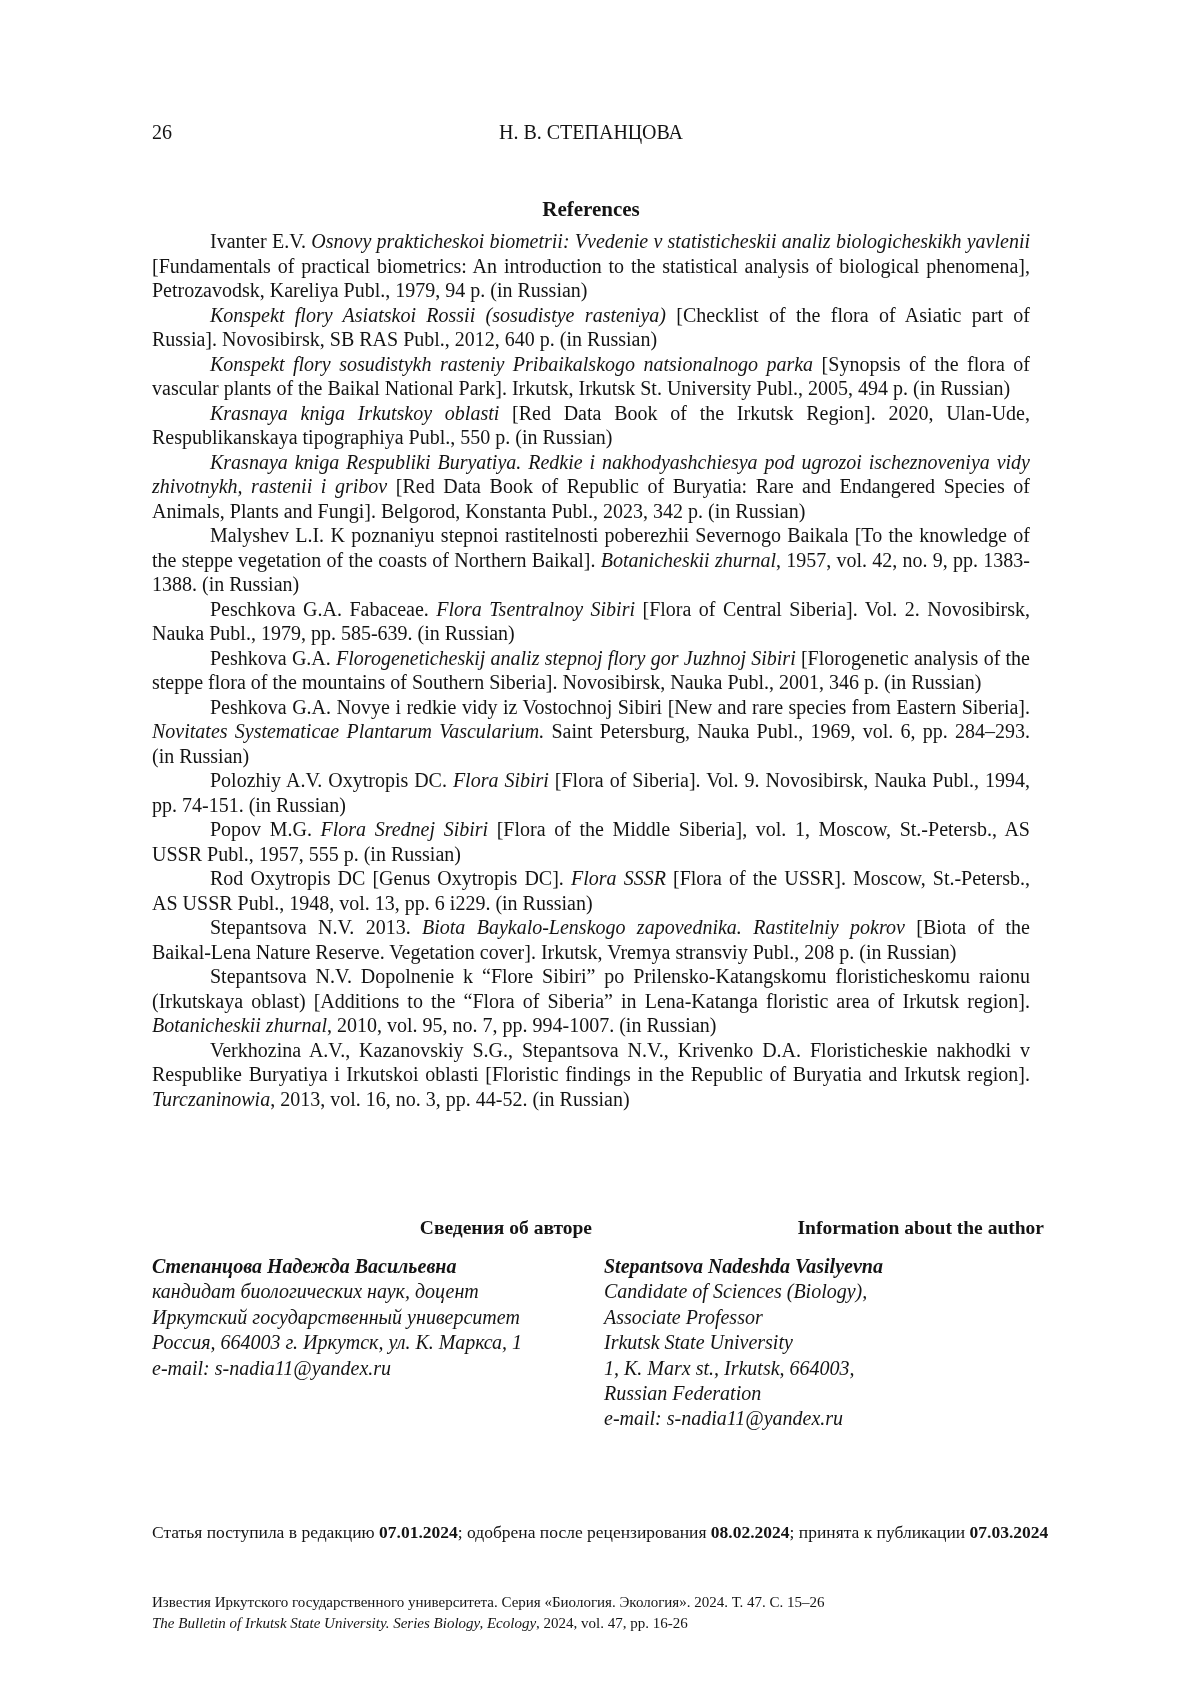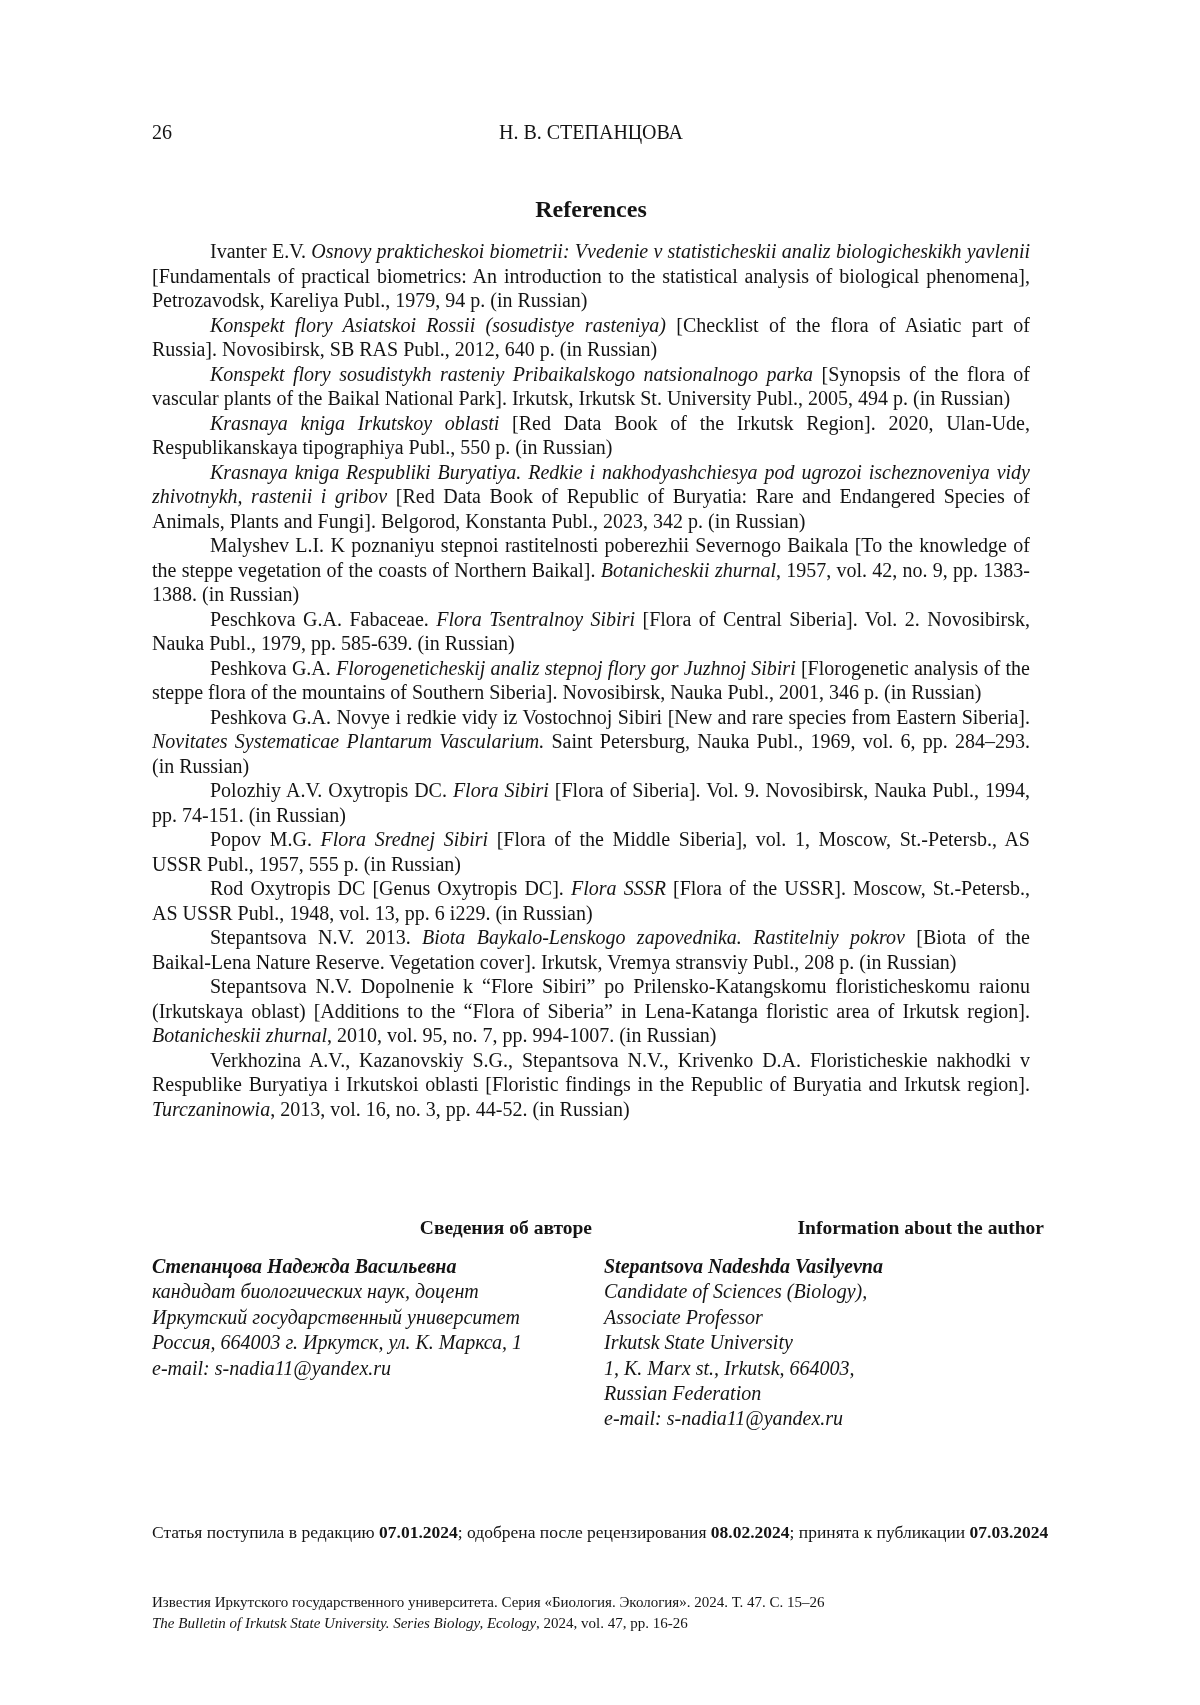--- a/index.html
+++ b/index.html
@@ -17,24 +17,24 @@
   .running-header {
     position: absolute; top: 120px; left: 152px; width: 878px;
     font-size: 20px; line-height: 24px; text-align: center;
   }
   .page-num { position: absolute; left: 0; top: 0; }
 
   
   .refs-heading {
     position: absolute; top: 196px; left: 152px; width: 878px;
     margin: 0; text-align: center;
-    font-size: 24px; font-weight: bold; line-height: 26px;
+    font-size: 21px; font-weight: bold; line-height: 26px;
   }
   .refs {
-    position: absolute; top: 239px; left: 152px; width: 878px;
+    position: absolute; top: 229px; left: 152px; width: 878px;
     font-size: 20px; line-height: 24.5px;
     text-align: justify;
   }
   .refs p.ref { margin: 0; text-indent: 58px; }
 
   .it { font-style: italic; }
   .bd { font-weight: bold; }
   .bi { font-weight: bold; font-style: italic; }
 
   

